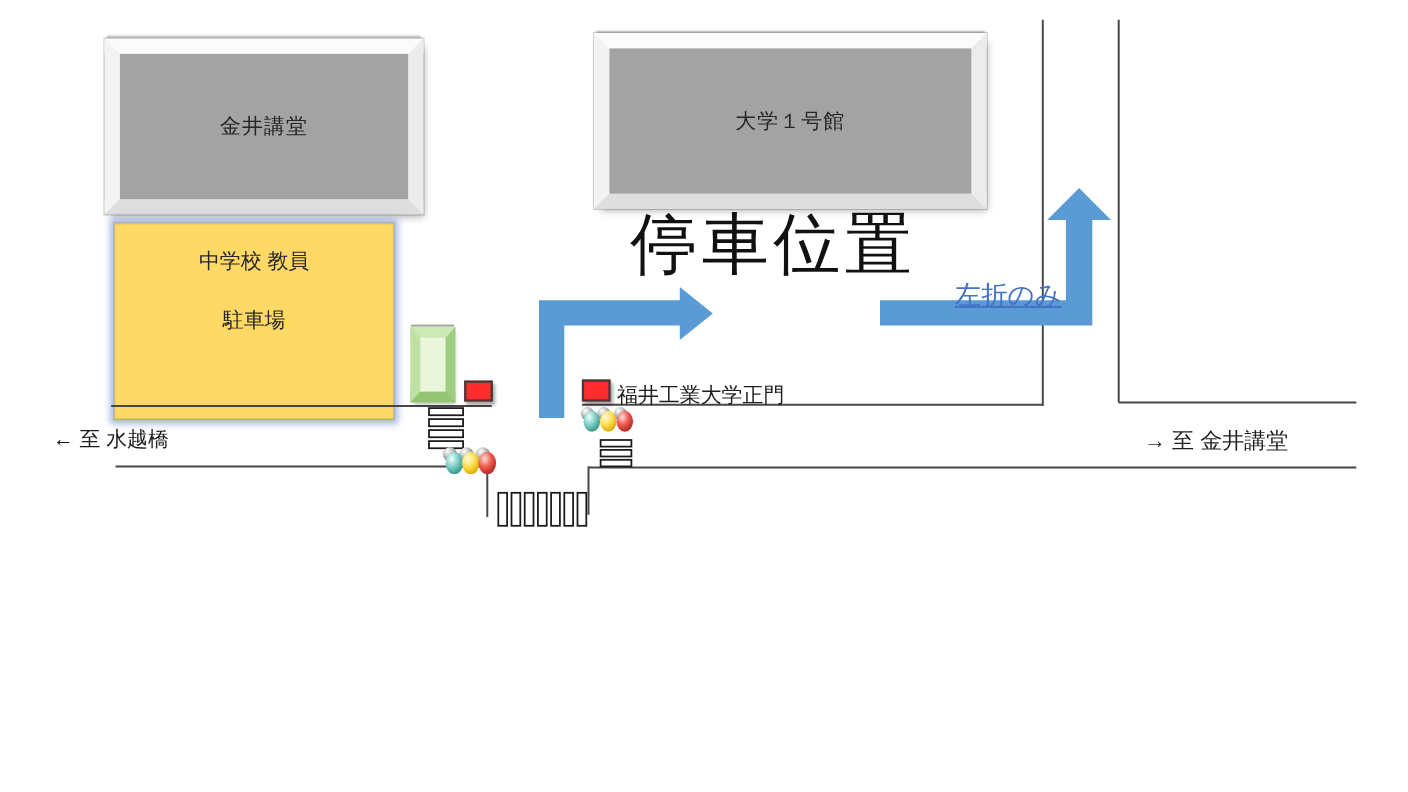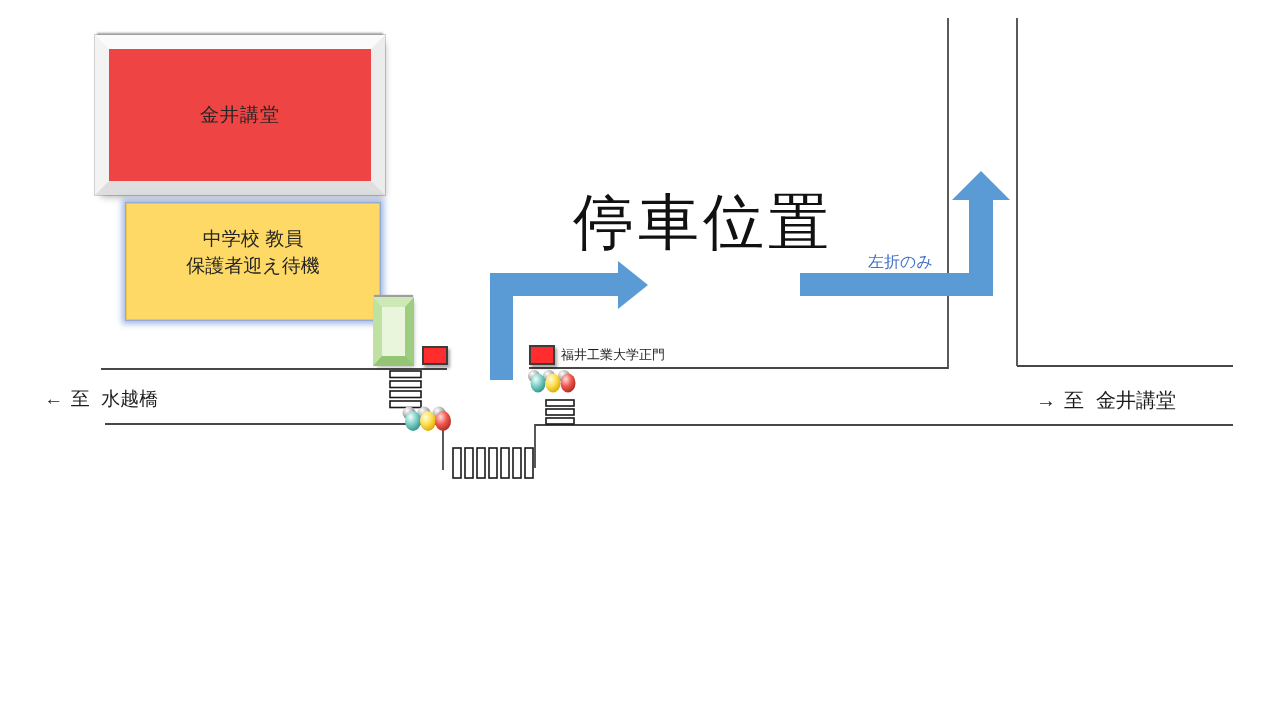--- a/index.html
+++ b/index.html
@@ -5,87 +5,90 @@
   html,body{margin:0;padding:0;background:#fff;}
   #stage{
     position:relative;width:1280px;height:720px;background:#fff;overflow:hidden;
     font-family:"Liberation Sans","DejaVu Sans",sans-serif;color:#1a1a1a;
   }
   
   .building{
     position:absolute;box-sizing:border-box;
     border-style:solid;border-width:14px;
     border-color:#fbfbfb #ececec #dedede #f3f3f3;
-    background:#ef4444;
+    background:#a3a3a3;
     box-shadow:0 -4px 2px -2px #9c9c9c, 3px 5px 7px -3px rgba(0,0,0,.30), 0 0 0 1px #d2d2d2;
     display:flex;align-items:center;justify-content:center;
   }
   .building-label{font-size:19px;letter-spacing:1px;color:#262626;}
   #building-kanai{left:95px;top:35px;width:290px;height:160px;}
   #building-univ1{left:540px;top:30px;width:357px;height:160px;}
   
   #parking-box{
-    position:absolute;left:103px;top:202px;width:256px;height:119px;box-sizing:border-box;
+    position:absolute;left:103px;top:202px;width:256px;height:180px;box-sizing:border-box;
     background:#FFD966;border:1px solid #93a9d6;
     box-shadow:0 0 6px 3px rgba(92,130,205,.55), inset 0 0 0 1px #ecc455;
-    text-align:center;padding-top:22px;margin-left:22px;
+    text-align:center;padding-top:22px;
   }
   .parking-line{font-size:19px;line-height:27px;color:#262626;}
   .parking-gap{height:26px;}
   
   #stop-position-title{
     position:absolute;left:573px;top:188px;font-size:61px;line-height:68px;
     font-weight:400;letter-spacing:4px;color:#111;white-space:nowrap;
   }
   
   #left-turn-note{
-    position:absolute;left:868px;top:252px;font-size:16px;color:#4472C4;white-space:nowrap;
+    position:absolute;left:868px;top:252px;font-size:24px;color:#4472C4;white-space:nowrap;text-decoration:underline;
   }
   
   #gate-block{
     position:absolute;left:373px;top:297px;width:41px;height:69px;box-sizing:border-box;
     border-style:solid;border-width:10px 9px;
     border-color:#cdeab6 #9fcd80 #93c574 #bfe2a4;
     background:#e9f6dc;
     box-shadow:0 -3px 1px -1px #9e9e9e, 2px 3px 4px -2px rgba(0,0,0,.3);
   }
   
   .red-marker{
     position:absolute;box-sizing:border-box;background:#FF2D2D;
     border:2px solid #3c3c3c;box-shadow:2px 3px 3px rgba(0,0,0,.35);
   }
   #gate-side-marker{left:422px;top:346px;width:26px;height:19px;}
   #main-gate-marker{left:529px;top:345px;width:26px;height:20px;}
   #main-gate-label{
-    position:absolute;left:561px;top:346px;font-size:13px;color:#1c1c1c;white-space:nowrap;
+    position:absolute;left:561px;top:346px;font-size:19px;color:#1c1c1c;white-space:nowrap;
   }
   
-  .street-label{position:absolute;color:#1c1c1c;white-space:nowrap;font-family:Liberation Mono, monospace;}
+  .street-label{position:absolute;color:#1c1c1c;white-space:nowrap;}
   #west-label{left:48px;top:386px;font-size:19px;}
   #sakura-label{left:773px;top:381px;font-size:25px;letter-spacing:2px;}
   #east-label{left:1040px;top:387px;font-size:20px;}
   
   #map-svg{position:absolute;left:0;top:0;width:1280px;height:720px;}
   .road{stroke:#474747;stroke-width:1.8;fill:none;}
   .cw{fill:#ffffff;stroke:#1a1a1a;stroke-width:1.6;}
   .txt-layer{position:absolute;inset:0;pointer-events:none;}
 </style>
 </head>
 <body>
 
 <div id="stage">
 
   <div class="building" id="building-kanai">
     <span class="building-label">金井講堂</span>
   </div>
+  <div class="building" id="building-univ1">
+    <span class="building-label">大学１号館</span>
+  </div>
 
   <div id="parking-box">
     <div class="parking-line">中学校 教員</div>
-    <div class="parking-line">保護者迎え待機</div>
     <div class="parking-gap"></div>
+    <div class="parking-line">駐車場</div>
   </div>
 
   <svg id="map-svg" viewBox="0 0 1280 720" xmlns="http://www.w3.org/2000/svg">
     <defs>
       <radialGradient id="gGray" cx="35%" cy="30%" r="75%">
         <stop offset="0%" stop-color="#ffffff"></stop>
           <stop offset="55%" stop-color="#b5b5b5"></stop>
           <stop offset="100%" stop-color="#6f6f6f"></stop>
       </radialGradient>
       <radialGradient id="gTeal" cx="35%" cy="30%" r="75%">

